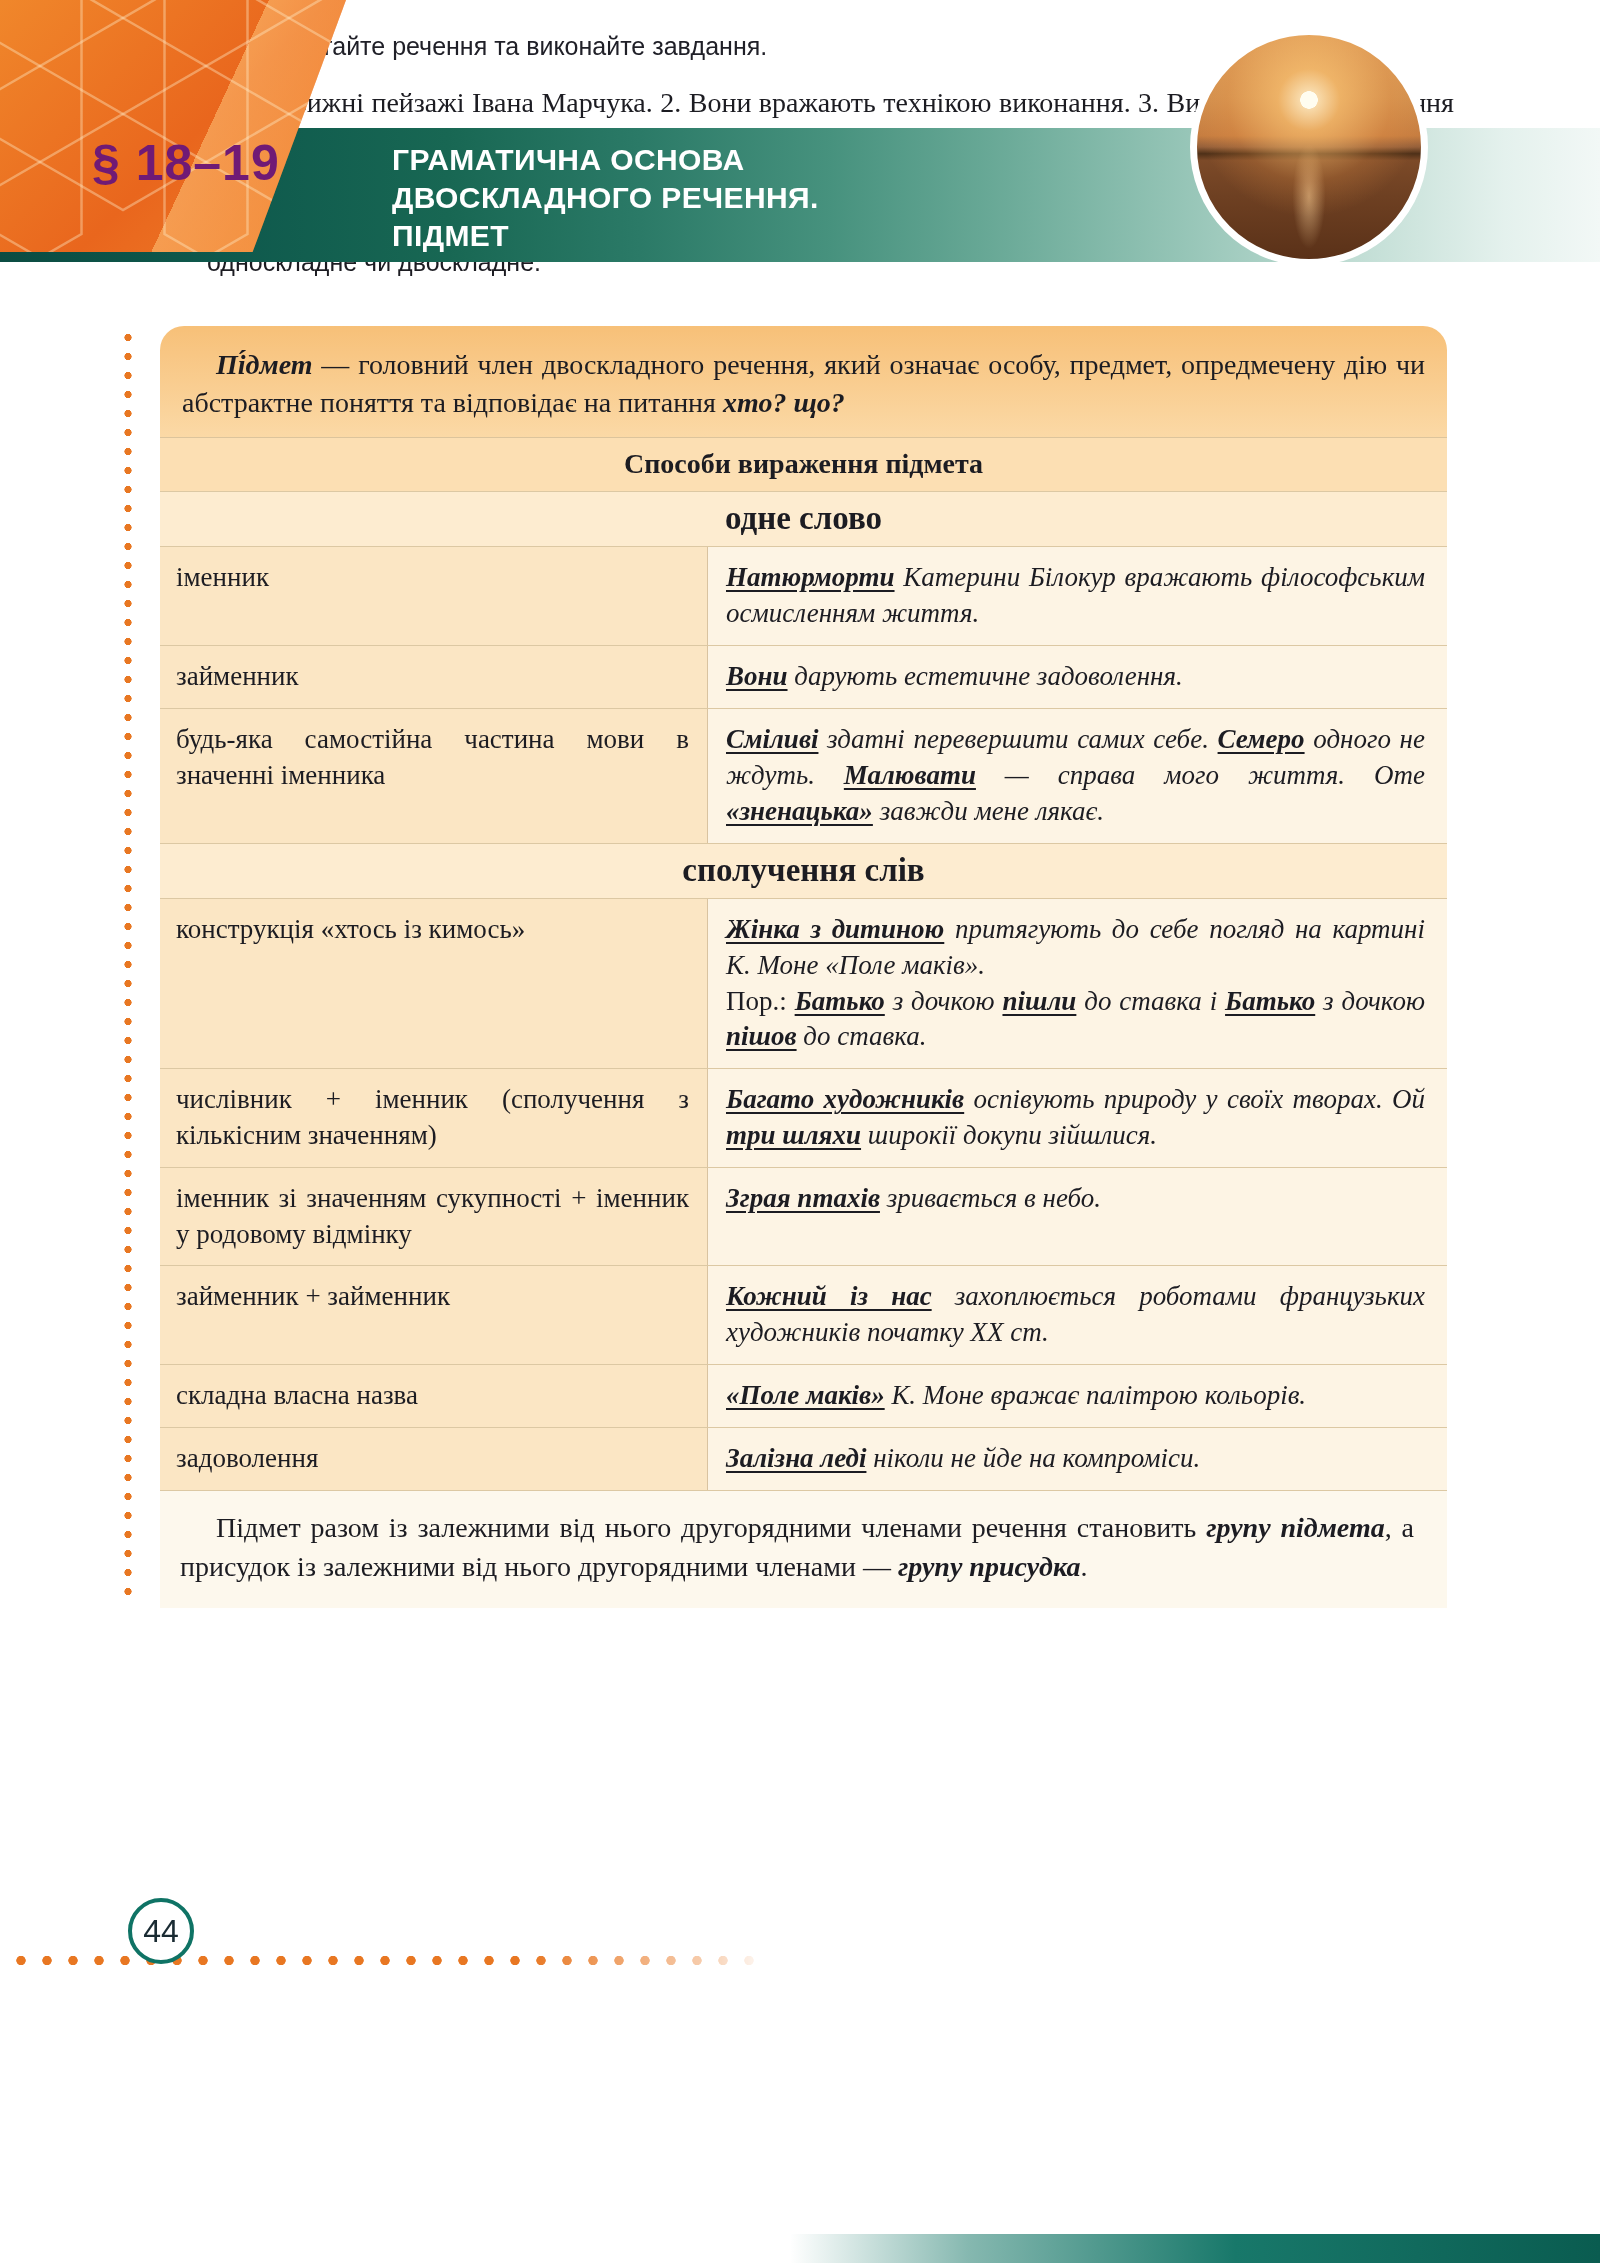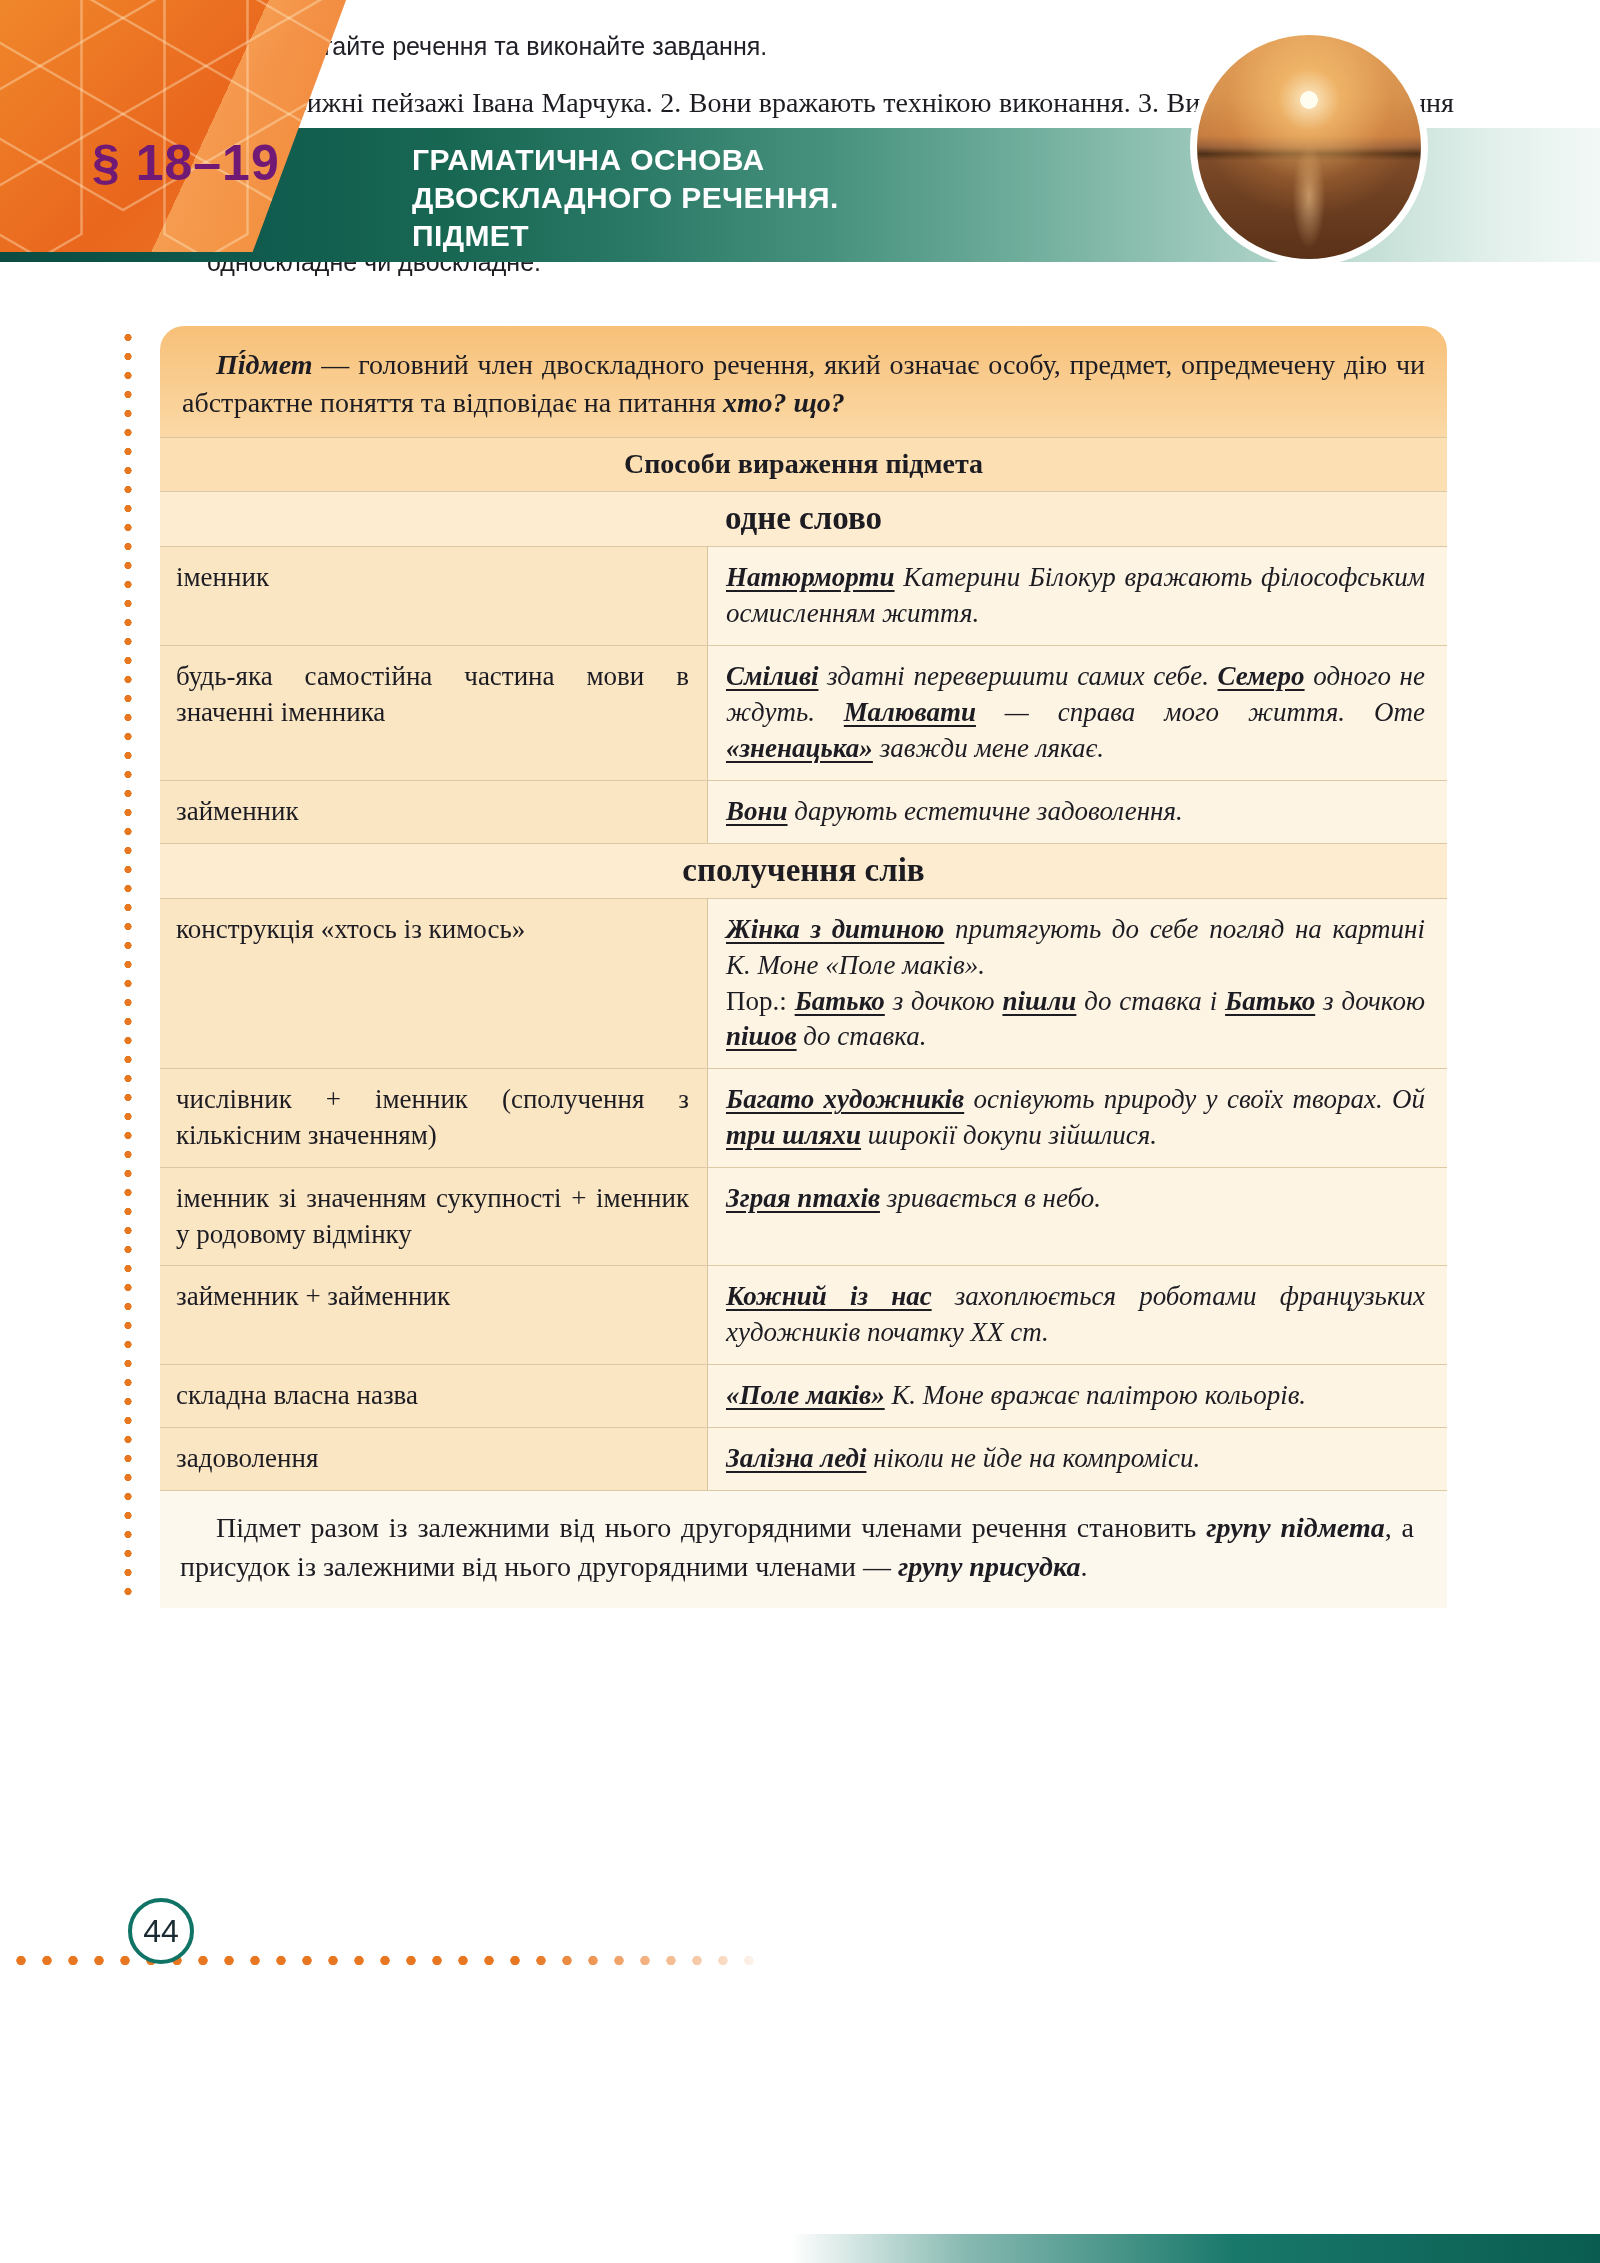--- a/index.html
+++ b/index.html
@@ -22,21 +22,21 @@
       linear-gradient(135deg,#f0872b 0%,#e9661d 55%,#ef7f2a 100%);
     clip-path:polygon(0 0,100% 0,73% 100%,0 100%);
   }
   .hexblock svg { position:absolute; left:0; top:0; }
   .section-num {
     position:absolute; left:92px; top:134px; z-index:3;
     font-family:"Liberation Sans", sans-serif; font-weight:bold;
     font-size:50px; color:#701a75; letter-spacing:1px; white-space:nowrap;
   }
   .title {
-    position:absolute; left:412px; top:141px; z-index:3;
+    position:absolute; left:392px; top:141px; z-index:3;
     font-family:"Liberation Sans", sans-serif; font-weight:bold;
     font-size:30px; line-height:38px; color:#ffffff; letter-spacing:.4px;
   }
   .title .tl { display:block; }
   .photo {
     position:absolute; left:1190px; top:28px; width:238px; height:238px; z-index:4;
     border-radius:50%; border:7px solid #ffffff;
     background:
       radial-gradient(circle 9px at 50% 29%, #fffdf0 95%, rgba(255,253,240,0) 100%),
       radial-gradient(circle at 50% 29%, rgba(255,240,205,.95) 0%, rgba(252,196,115,.65) 16%, rgba(243,156,75,.2) 42%, rgba(243,156,75,0) 60%),
@@ -192,26 +192,26 @@
     <section class="gtable">
       <div class="t-intro"><span class="b i">Пі́дмет</span><span> — головний член двоскладного речення, який означає особу, предмет, опредмечену дію чи абстрактне поняття та відповідає на питання </span><span class="b i">хто? що?</span></div>
       <div class="t-title">Способи вираження підмета</div>
       <div id="t-body">
           <div class="t-sub">одне слово</div>
           <div class="t-row">
             <div class="t-left">іменник</div>
             <div class="t-right"><span class="u b">Натюрморти</span><span> Катерини Білокур вражають філософським осмисленням життя.</span></div>
           </div>
           <div class="t-row">
+            <div class="t-left">займенник</div>
+            <div class="t-right"><span class="u b">Вони</span><span> дарують естетичне задоволення.</span></div>
+          </div>
+          <div class="t-row">
             <div class="t-left">будь-яка самостійна частина мови в значенні іменника</div>
             <div class="t-right"><span class="u b">Сміливі</span><span> здатні перевершити самих себе. </span><span class="u b">Семеро</span><span> одного не ждуть. </span><span class="u b">Малювати</span><span> — справа мого життя. Оте </span><span class="u b">«зненацька»</span><span> завжди мене лякає.</span></div>
-          </div>
-          <div class="t-row">
-            <div class="t-left">займенник</div>
-            <div class="t-right"><span class="u b">Вони</span><span> дарують естетичне задоволення.</span></div>
           </div>
           <div class="t-sub">сполучення слів</div>
           <div class="t-row">
             <div class="t-left">конструкція «хтось із кимось»</div>
             <div class="t-right"><span class="u b">Жінка з дитиною</span><span> притягують до себе погляд на картині К. Моне «Поле маків».</span><br><span class="n">Пор.: </span><span class="u b">Батько</span><span> з дочкою </span><span class="u b">пішли</span><span> до ставка і </span><span class="u b">Батько</span><span> з дочкою </span><span class="u b">пішов</span><span> до ставка.</span></div>
           </div>
           <div class="t-row">
             <div class="t-left">числівник + іменник (сполучення з кількісним значенням)</div>
             <div class="t-right"><span class="u b">Багато художників</span><span> оспівують природу у своїх творах. Ой </span><span class="u b">три шляхи</span><span> широкії докупи зійшлися.</span></div>
           </div>

